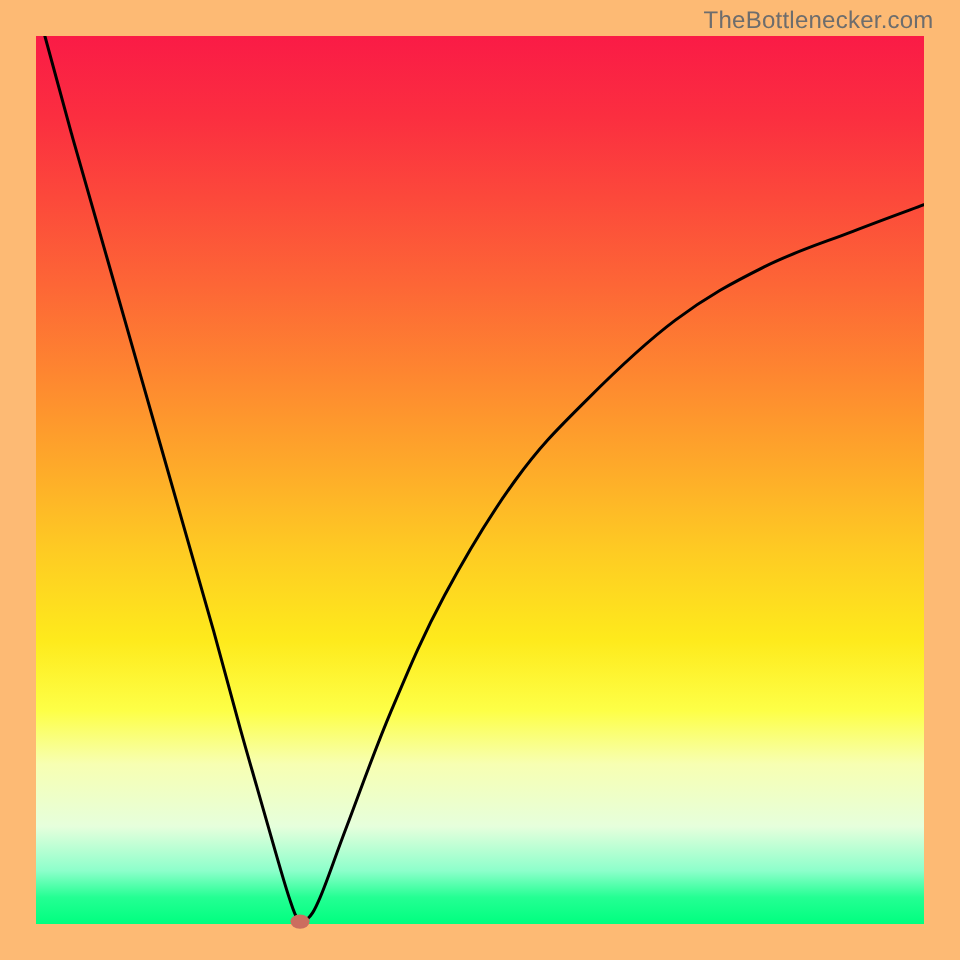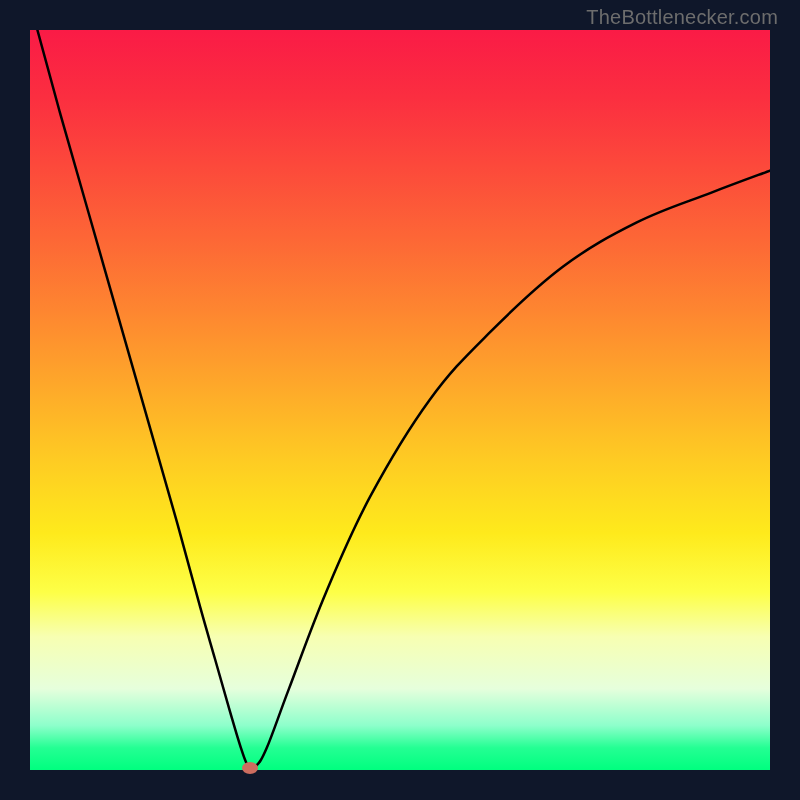--- a/index.html
+++ b/index.html
@@ -8,21 +8,21 @@
     width: 800px;
     height: 800px;
     background: #000;
     overflow: hidden;
     font-family: Arial, Helvetica, sans-serif;
   }
   .frame {
     position: relative;
     width: 800px;
     height: 800px;
-    background: #0f172a;
+    background: #fdba74;
   }
   .gradient-bg {
     position: absolute;
     left: 30px;
     top: 30px;
     width: 740px;
     height: 740px;
     background: linear-gradient(
       to bottom,
       #fa1b46 0%,

